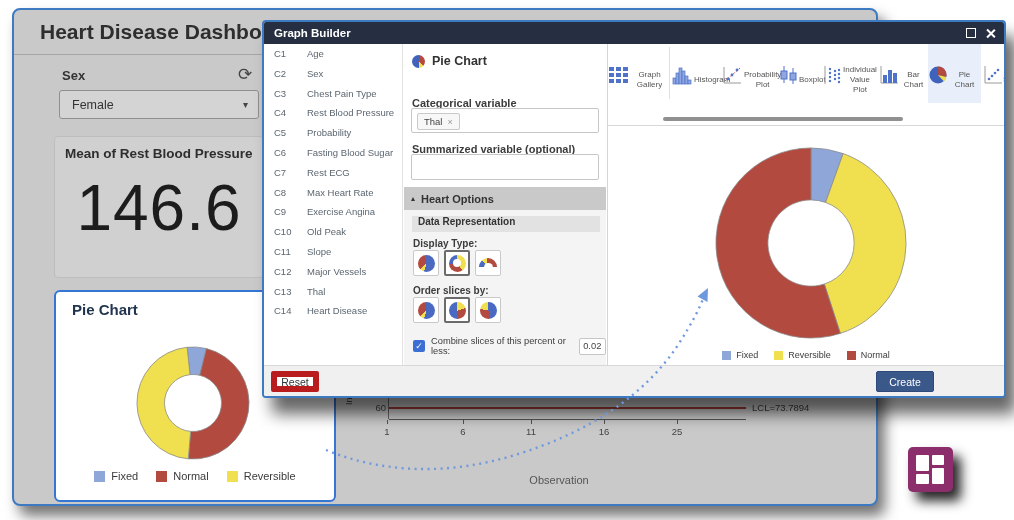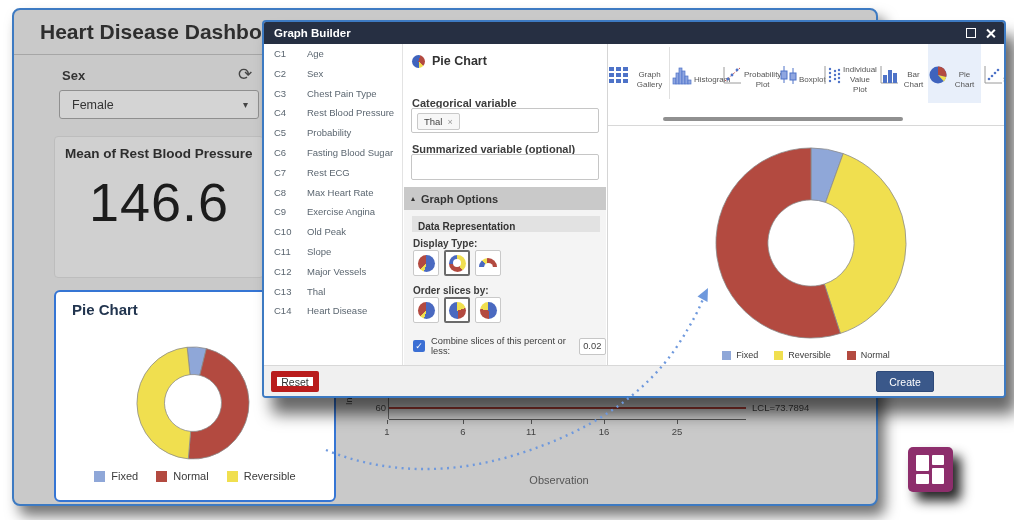--- a/index.html
+++ b/index.html
@@ -18,21 +18,21 @@
   .refresh-icon { position:absolute; left:224px; top:54px; font-size:17px; color:#444; cursor:pointer; }
   .dropdown { position:absolute; left:45px; top:80px; width:200px; height:29px; background:#d4d4d4;
     border:1px solid #8f8f8f; border-radius:3px; display:flex; align-items:center; cursor:pointer; }
   .dropdown .val { margin-left:12px; font-size:12.5px; color:#333; flex:1; }
   .dropdown .caret { margin-right:10px; font-size:10px; color:#444; }
 
   .metric-card { position:absolute; left:40px; top:126px; width:210px; height:142px;
     background:#d0d0d0; border:1px solid #bdbdbd; border-radius:4px; }
   .metric-title { position:absolute; left:10px; top:9px; font-size:13.5px; font-weight:600; color:#2e2e2e; }
   .metric-value { position:absolute; left:0; right:0; top:34px; text-align:center;
-    font-size:54px; color:#1c1c1c; letter-spacing:1px; }
+    font-size:64px; color:#1c1c1c; letter-spacing:1px; }
 
   .pie-card { position:absolute; left:40px; top:280px; width:282px; height:212px;
     background:#ffffff; border:2px solid #3575d4; border-radius:6px; }
   .pie-card-title { position:absolute; left:16px; top:9px; font-size:15px; font-weight:600; color:#22354f; }
   .card-donut { position:absolute; left:78px; top:52px; width:118px; height:118px; }
   .card-legend { position:absolute; left:0; right:0; top:178px; display:flex; justify-content:center; gap:18px; }
   .legend-item { display:flex; align-items:center; gap:6px; font-size:11px; color:#3b3b3b; }
   .legend-sw { width:11px; height:11px; }
 
   
@@ -79,21 +79,21 @@
   .tag { position:absolute; left:5px; top:4px; height:17px; display:flex; align-items:center; gap:5px;
     padding:0 6px; background:#f7f7f7; border:1px solid #c9c9c9; border-radius:2px; }
   .tag .txt { font-size:9.5px; color:#444; }
   .tag .x { font-size:9px; color:#999; cursor:pointer; }
   .go-bar { position:absolute; left:1px; top:143px; width:202px; height:23px; background:#c9c9c9;
     display:flex; align-items:center; cursor:pointer; }
   .go-bar .ar { margin-left:7px; font-size:8px; color:#333; }
   .go-bar .t { margin-left:6px; font-size:11px; font-weight:600; color:#333; }
   .opt-area { position:absolute; left:1px; top:166px; width:202px; bottom:0; background:#f4f4f4; }
   .dr-bar { position:absolute; left:8px; top:6px; width:188px; height:16px; background:#e2e2e2;
-    display:flex; align-items:flex-end; }
+    display:flex; align-items:flex-start; }
   .dr-bar .t { margin-left:6px; font-size:10px; font-weight:600; color:#333; }
   .slabel { position:absolute; left:9px; font-size:10px; font-weight:600; color:#3c3c3c; }
   .ibtn { position:absolute; width:26px; height:26px; background:#fff; border:1px solid #c9c9c9;
     border-radius:2px; display:flex; align-items:center; justify-content:center; cursor:pointer; }
   .ibtn.sel { border:2px solid #6b6b6b; }
   .mini { width:17px; height:17px; border-radius:50%; position:relative; }
   .mini.p1 { background:conic-gradient(#4a69c0 0 55%, #f0df4f 55% 63%, #b34a40 63% 100%); }
   .mini.ring { background:conic-gradient(#f0df4f 0 40%, #b34a40 40% 75%, #4a69c0 75% 100%); }
   .mini.ring::after { content:""; position:absolute; left:4.5px; top:4.5px; width:8px; height:8px;
     border-radius:50%; background:#fff; }
@@ -291,21 +291,21 @@
         <span class="tag">
           <span class="txt">Thal</span>
           <span class="x">×</span>
         </span>
       </div>
       <div class="flabel" style="top:99px;">Summarized variable (optional)</div>
       <div class="fbox" style="top:110px; height:26px;"></div>
 
       <div class="go-bar">
         <span class="ar">▴</span>
-        <span class="t">Graph Options</span>
+        <span class="t">Heart Options</span>
       </div>
 
       <div class="opt-area">
         <div class="dr-bar">
           <span class="t">Data Representation</span>
         </div>
         <div class="slabel" style="top:28px;">Display Type:</div>
         <div class="ibtn" style="left:9px;  top:40px;">
             <span class="mini p1"></span>
           </div>

